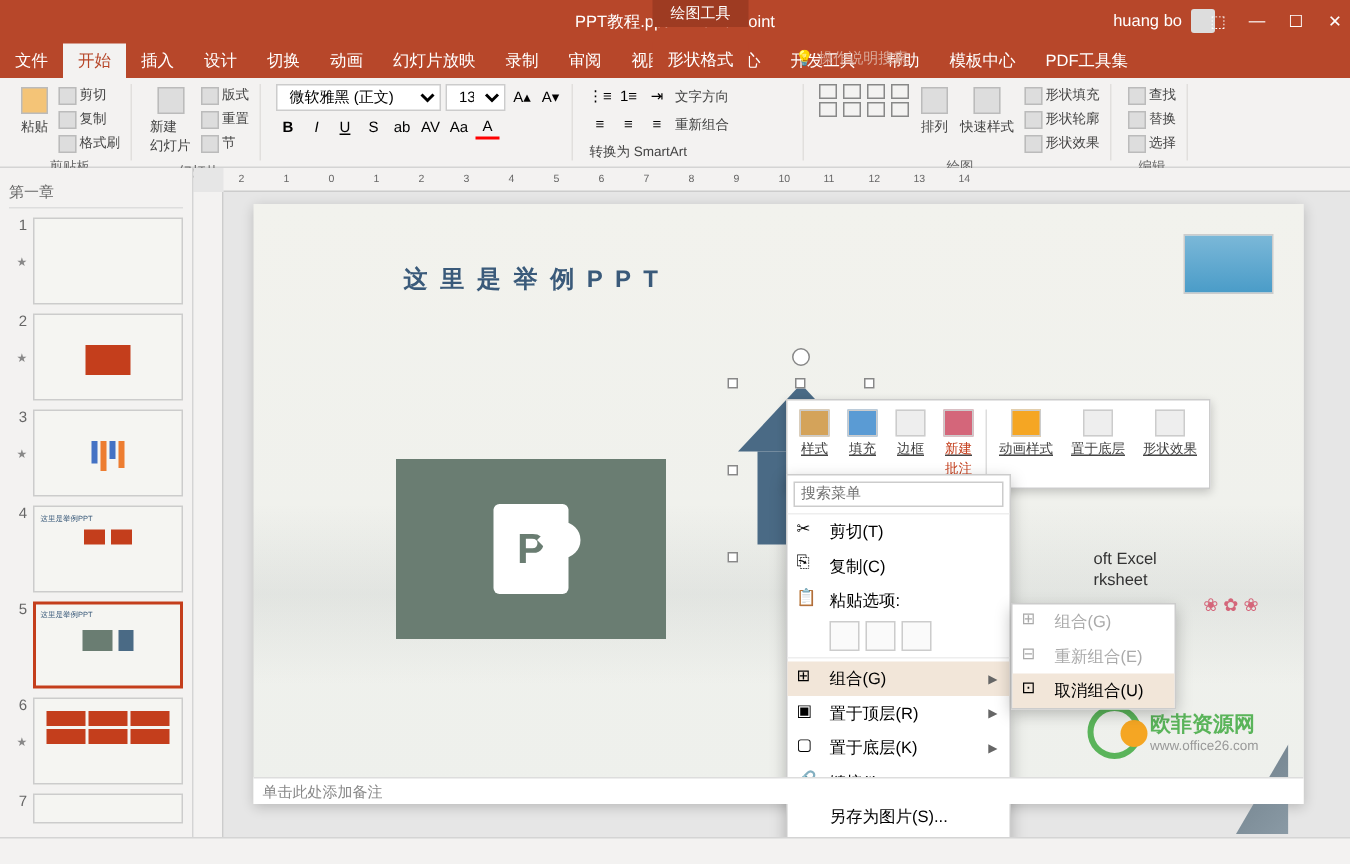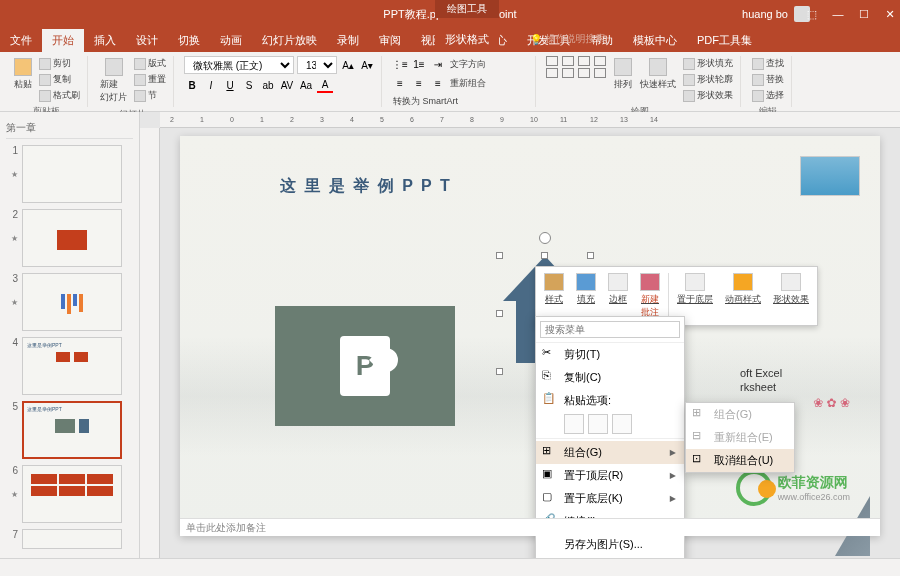--- a/index.html
+++ b/index.html
@@ -26,21 +26,21 @@
 .rgroup .items { display: flex; gap: 4px; align-items: flex-start; }
 .rbtn { display: flex; flex-direction: column; align-items: center; font-size: 9px; color: #444; cursor: pointer; padding: 2px; }
 .rbtn .ico { width: 18px; height: 18px; background: #ddd; border: 1px solid #bbb; margin-bottom: 2px; }
 .rsmall { font-size: 9px; color: #444; display: flex; align-items: center; gap: 2px; padding: 1px; cursor: pointer; }
 .rsmall .ico { width: 12px; height: 12px; background: #ddd; border: 1px solid #bbb; }
 .font-row { display: flex; gap: 3px; align-items: center; margin-bottom: 3px; }
 .font-sel { border: 1px solid #ccc; background: #fff; font-size: 10px; padding: 1px 4px; height: 18px; }
 .font-btn { width: 16px; height: 16px; font-size: 10px; display: flex; align-items: center; justify-content: center; cursor: pointer; }
 
 .workspace { display: flex; height: calc(100% - 112px - 18px); }
-.sidebar { width: 140px; background: #f3f2f1; border-right: 1px solid #d4d4d4; overflow-y: auto; padding: 6px; }
+.sidebar { width: 129px; background: #f3f2f1; border-right: 1px solid #d4d4d4; overflow-y: auto; padding: 6px; }
 .chapter { font-size: 10px; color: #666; padding: 3px 0; border-bottom: 1px solid #ddd; }
 .thumb-wrap { display: flex; gap: 4px; margin: 6px 0; }
 .thumb-num { width: 12px; font-size: 10px; color: #666; text-align: right; }
 .thumb { width: 100px; height: 58px; background: #f5f5f2; border: 1px solid #ccc; position: relative; font-size: 6px; }
 .thumb.sel { border: 2px solid #c43e1c; }
 .star { position: absolute; left: -12px; top: 24px; font-size: 8px; color: #888; }
 
 .canvas-area { flex: 1; background: #e6e6e6; position: relative; overflow: hidden; }
 .ruler-h { position: absolute; top: 0; left: 20px; right: 0; height: 16px; background: #f3f2f1; border-bottom: 1px solid #ccc; font-size: 7px; color: #666; display: flex; align-items: center; padding-left: 10px; }
 .ruler-h span { display: inline-block; width: 30px; }
@@ -431,26 +431,26 @@
           <div class="mico"></div>
           <span>边框</span>
         </div>
       <div class="mbtn">
           <div class="mico" style="background:#d4667a"></div>
           <span style="white-space:pre-line;color:#c43e1c">新建
 批注</span>
         </div>
       <div class="sep"></div>
       <div class="mbtn">
+          <div class="mico" style="background:#f5a623"></div>
+          <span>动画样式</span>
+        </div>
+      <div class="mbtn">
           <div class="mico"></div>
           <span>置于底层</span>
-        </div>
-      <div class="mbtn">
-          <div class="mico" style="background:#f5a623"></div>
-          <span>动画样式</span>
         </div>
       <div class="mbtn">
           <div class="mico"></div>
           <span>形状效果</span>
         </div>
     </div>
 
     <div class="ctx-menu">
       <div class="ctx-search"><input placeholder="搜索菜单" style=""></div>
       <div class="ctx-item">

